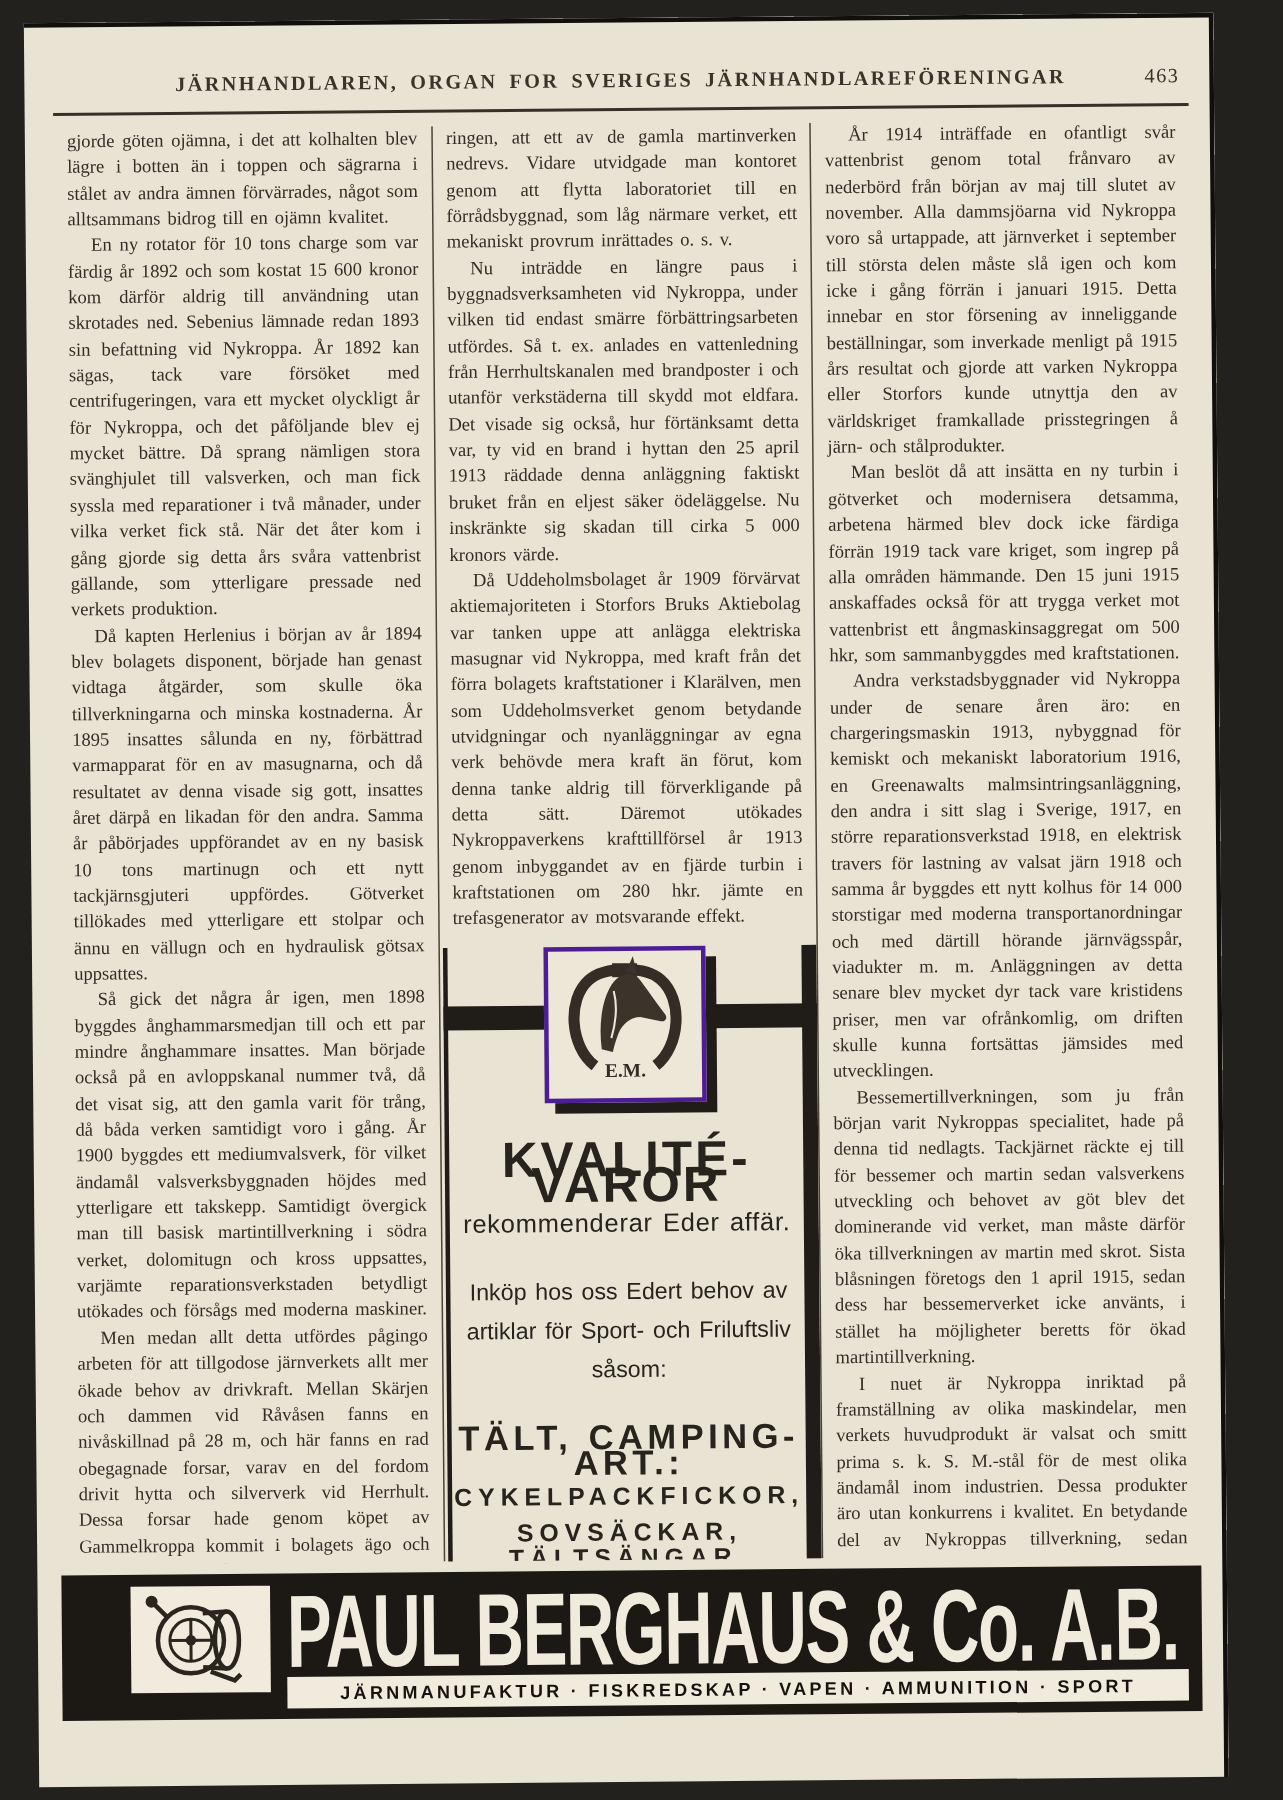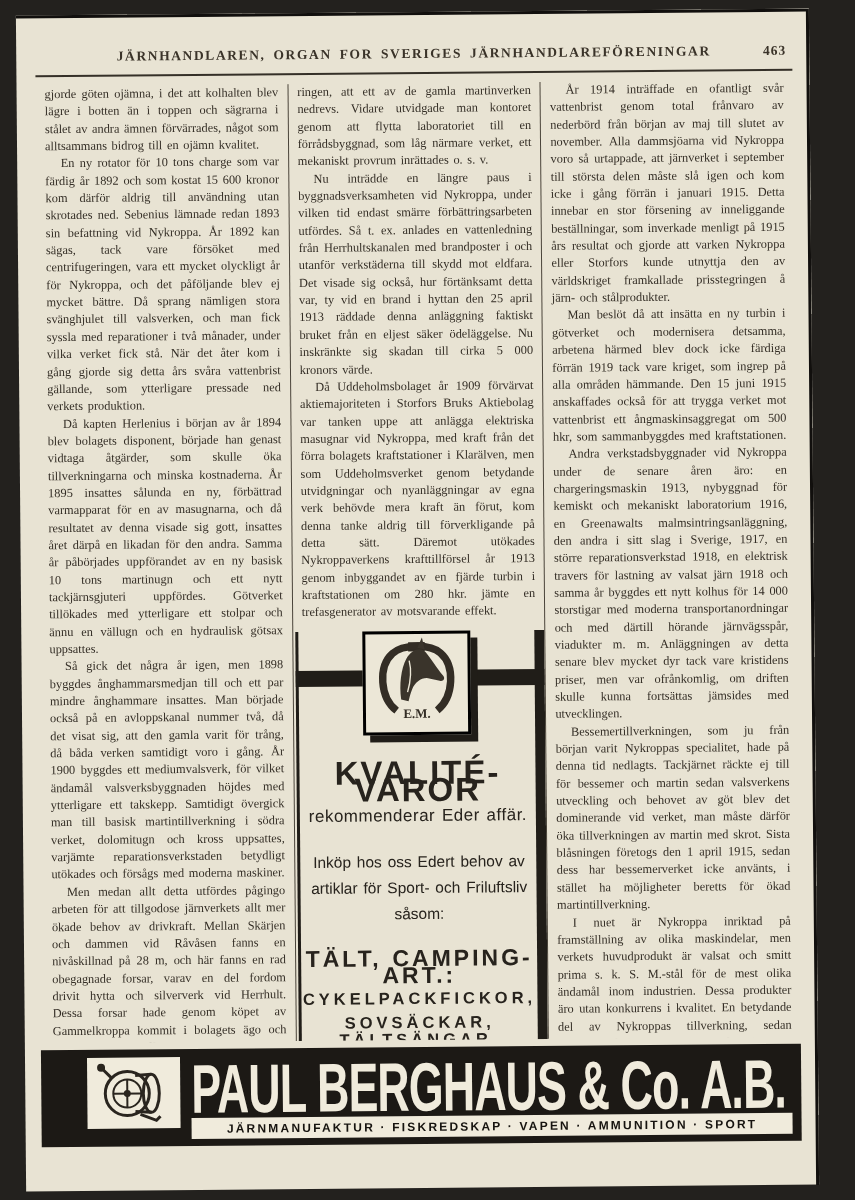--- a/index.html
+++ b/index.html
@@ -15,21 +15,21 @@
     box-shadow:-3px 3px 0 #110f0d inset;
   }
   .page-inner { padding:34px 17px 0 19px; }
 
   
   .hdr { position:relative; height:20px; color:#3a3329; }
   .hdr-title {
     position:absolute; left:0; right:0; text-align:center;
     font-size:13.5px; font-weight:bold; letter-spacing:1.6px; word-spacing:3px;
   }
-  .hdr-num { position:absolute; right:6px; top:0; font-size:13.5px; font-weight:bold; letter-spacing:1px; }
+  .hdr-num { position:absolute; right:6px; top:0; font-size:13.5px; font-weight:normal; letter-spacing:1px; }
   .hdr-rule { border-bottom:2px solid #353028; margin-top:6px; }
 
   
   .cols { display:flex; margin-top:9px; height:957px; overflow:hidden; }
   .col {
     width:33.333%; padding:0 9px; overflow:hidden;
     font-size:12.4px; line-height:17.35px; text-align:justify;
     color:#332d25; word-spacing:1.5px;
   }
   .col.divided { border-right:1px solid #4a443a; }
@@ -38,21 +38,21 @@
 
   
   .ad {
     position:relative; margin:10px -9px 0 -7px; height:513px;
     border-left:3px solid #201d18; border-right:10px solid #201d18;
     font-family:"Liberation Sans", sans-serif; text-align:center; color:#27231d;
   }
   .ad-topbar { position:absolute; top:39px; left:-3px; right:-10px; height:16px; background:#201d18; }
   .logo-box {
     position:relative; z-index:2; width:102px; height:98px; margin:2px auto 0;
-    background:#ece7d7; border:3px solid #000000; box-shadow:7px 7px 0 #201d18;
+    background:#ece7d7; border:3px solid #4c1d95; box-shadow:7px 7px 0 #201d18;
   }
   .ad-headline { margin-top:29px; font-size:33px; font-weight:bold; letter-spacing:2px; }
   .ad-subline  { margin-top:9px; font-size:17px; letter-spacing:0.5px; }
   .ad-intro    { margin:24px auto 0; width:238px; font-size:15.5px; line-height:1.7; }
   .ad-prodtitle{ margin-top:22px; font-size:23px; font-weight:bold; letter-spacing:3px; }
   .ad-prod     { margin-top:6px; font-size:16.5px; font-weight:bold; letter-spacing:4px; }
 
   
   .banner { position:relative; margin-top:7px; margin-left:-3px; height:97px; background:#1c1915; }
   .reel-box {

